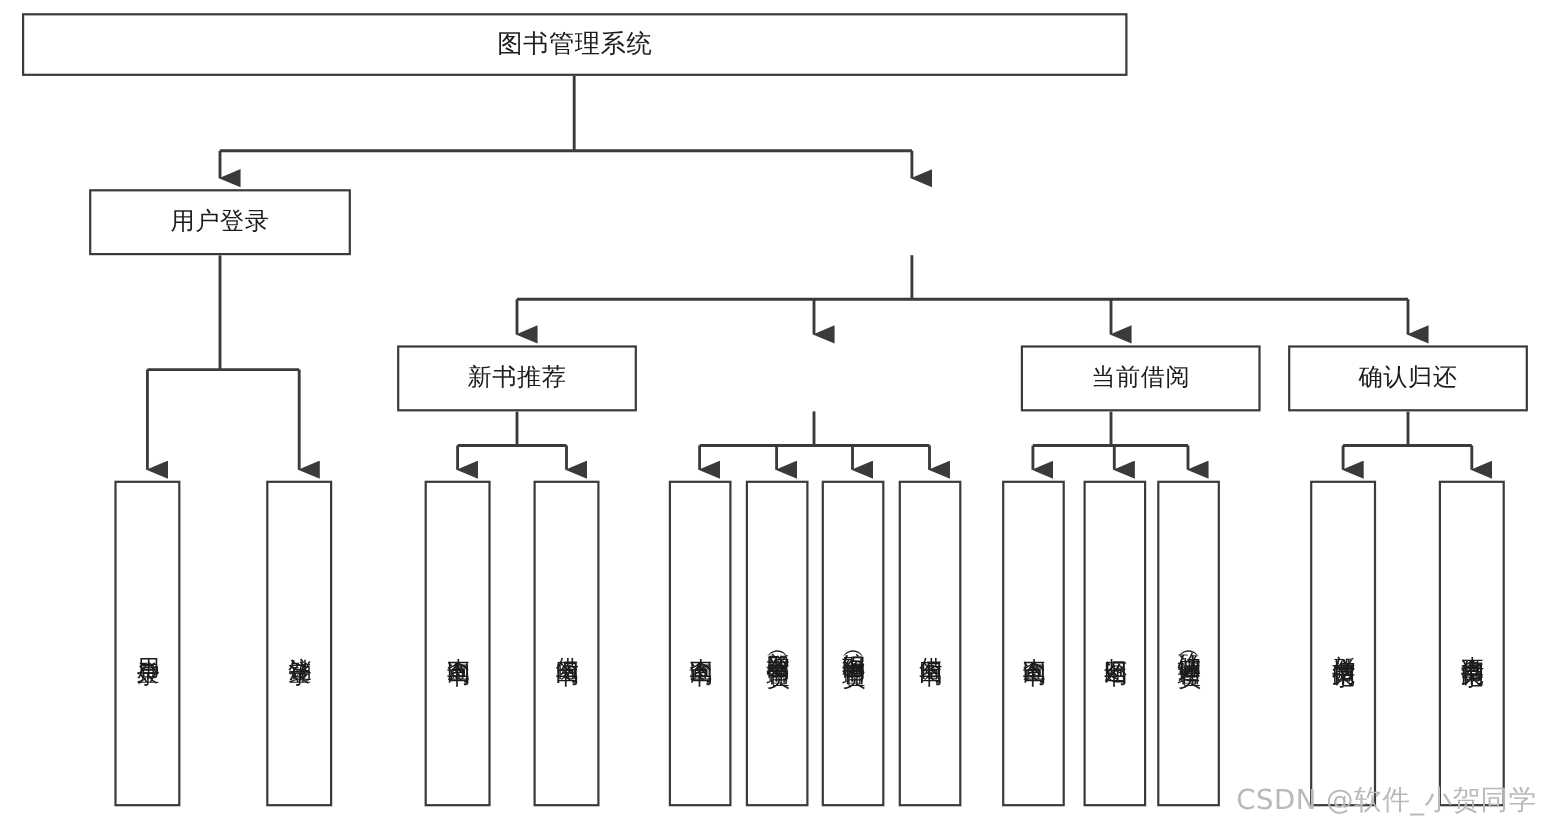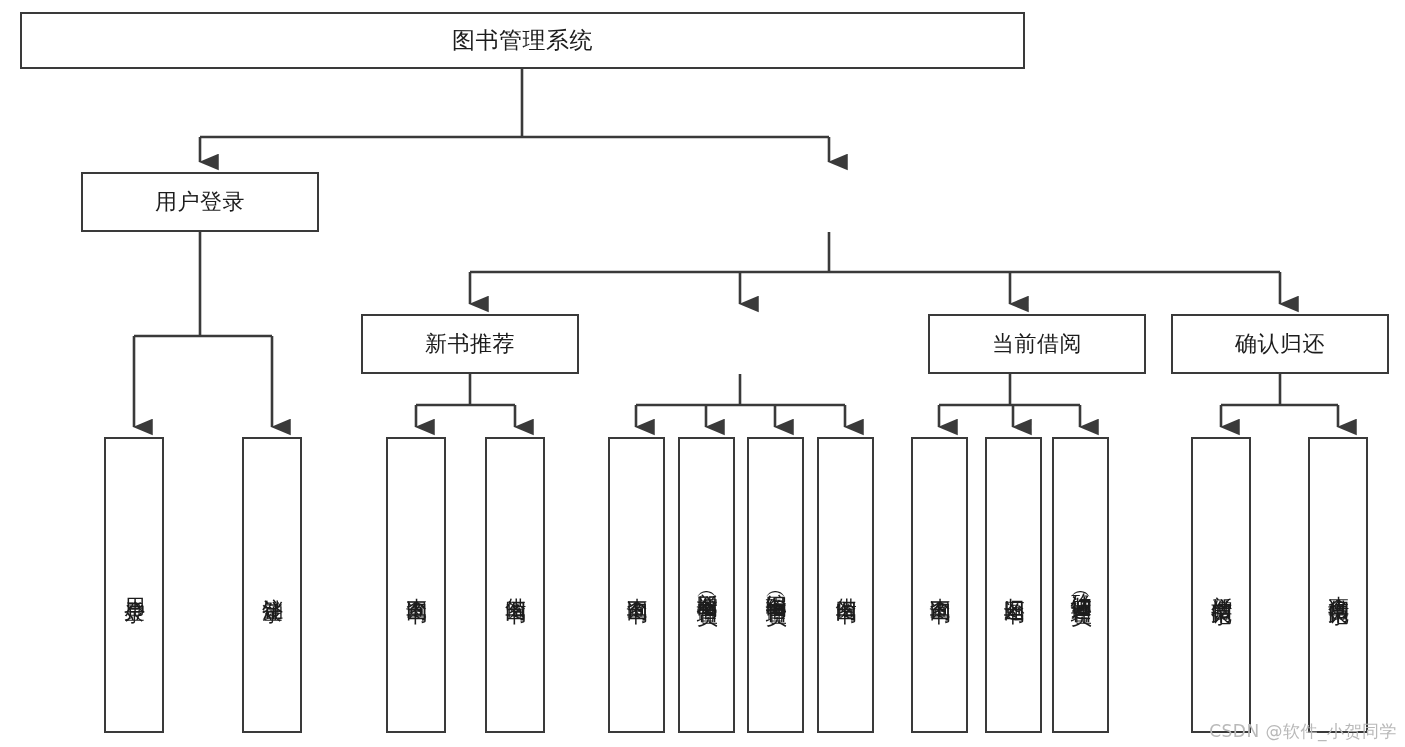--- a/index.html
+++ b/index.html
@@ -60,21 +60,21 @@
     line-height:1.12;
     letter-spacing:2px;
     white-space:nowrap;
     max-height:280px;
   }
   
   #watermark{
     position:absolute;
     right:8px;
     bottom:4px;
-    font-size:17px;
+    font-size:25px;
     color:#b9b9b9;
     letter-spacing:0.5px;
     z-index:3;
     white-space:nowrap;
     font-family:"DejaVu Sans","Liberation Sans",sans-serif;
     margin-top:41px;
   }
 </style>
 </head>
 <body>

